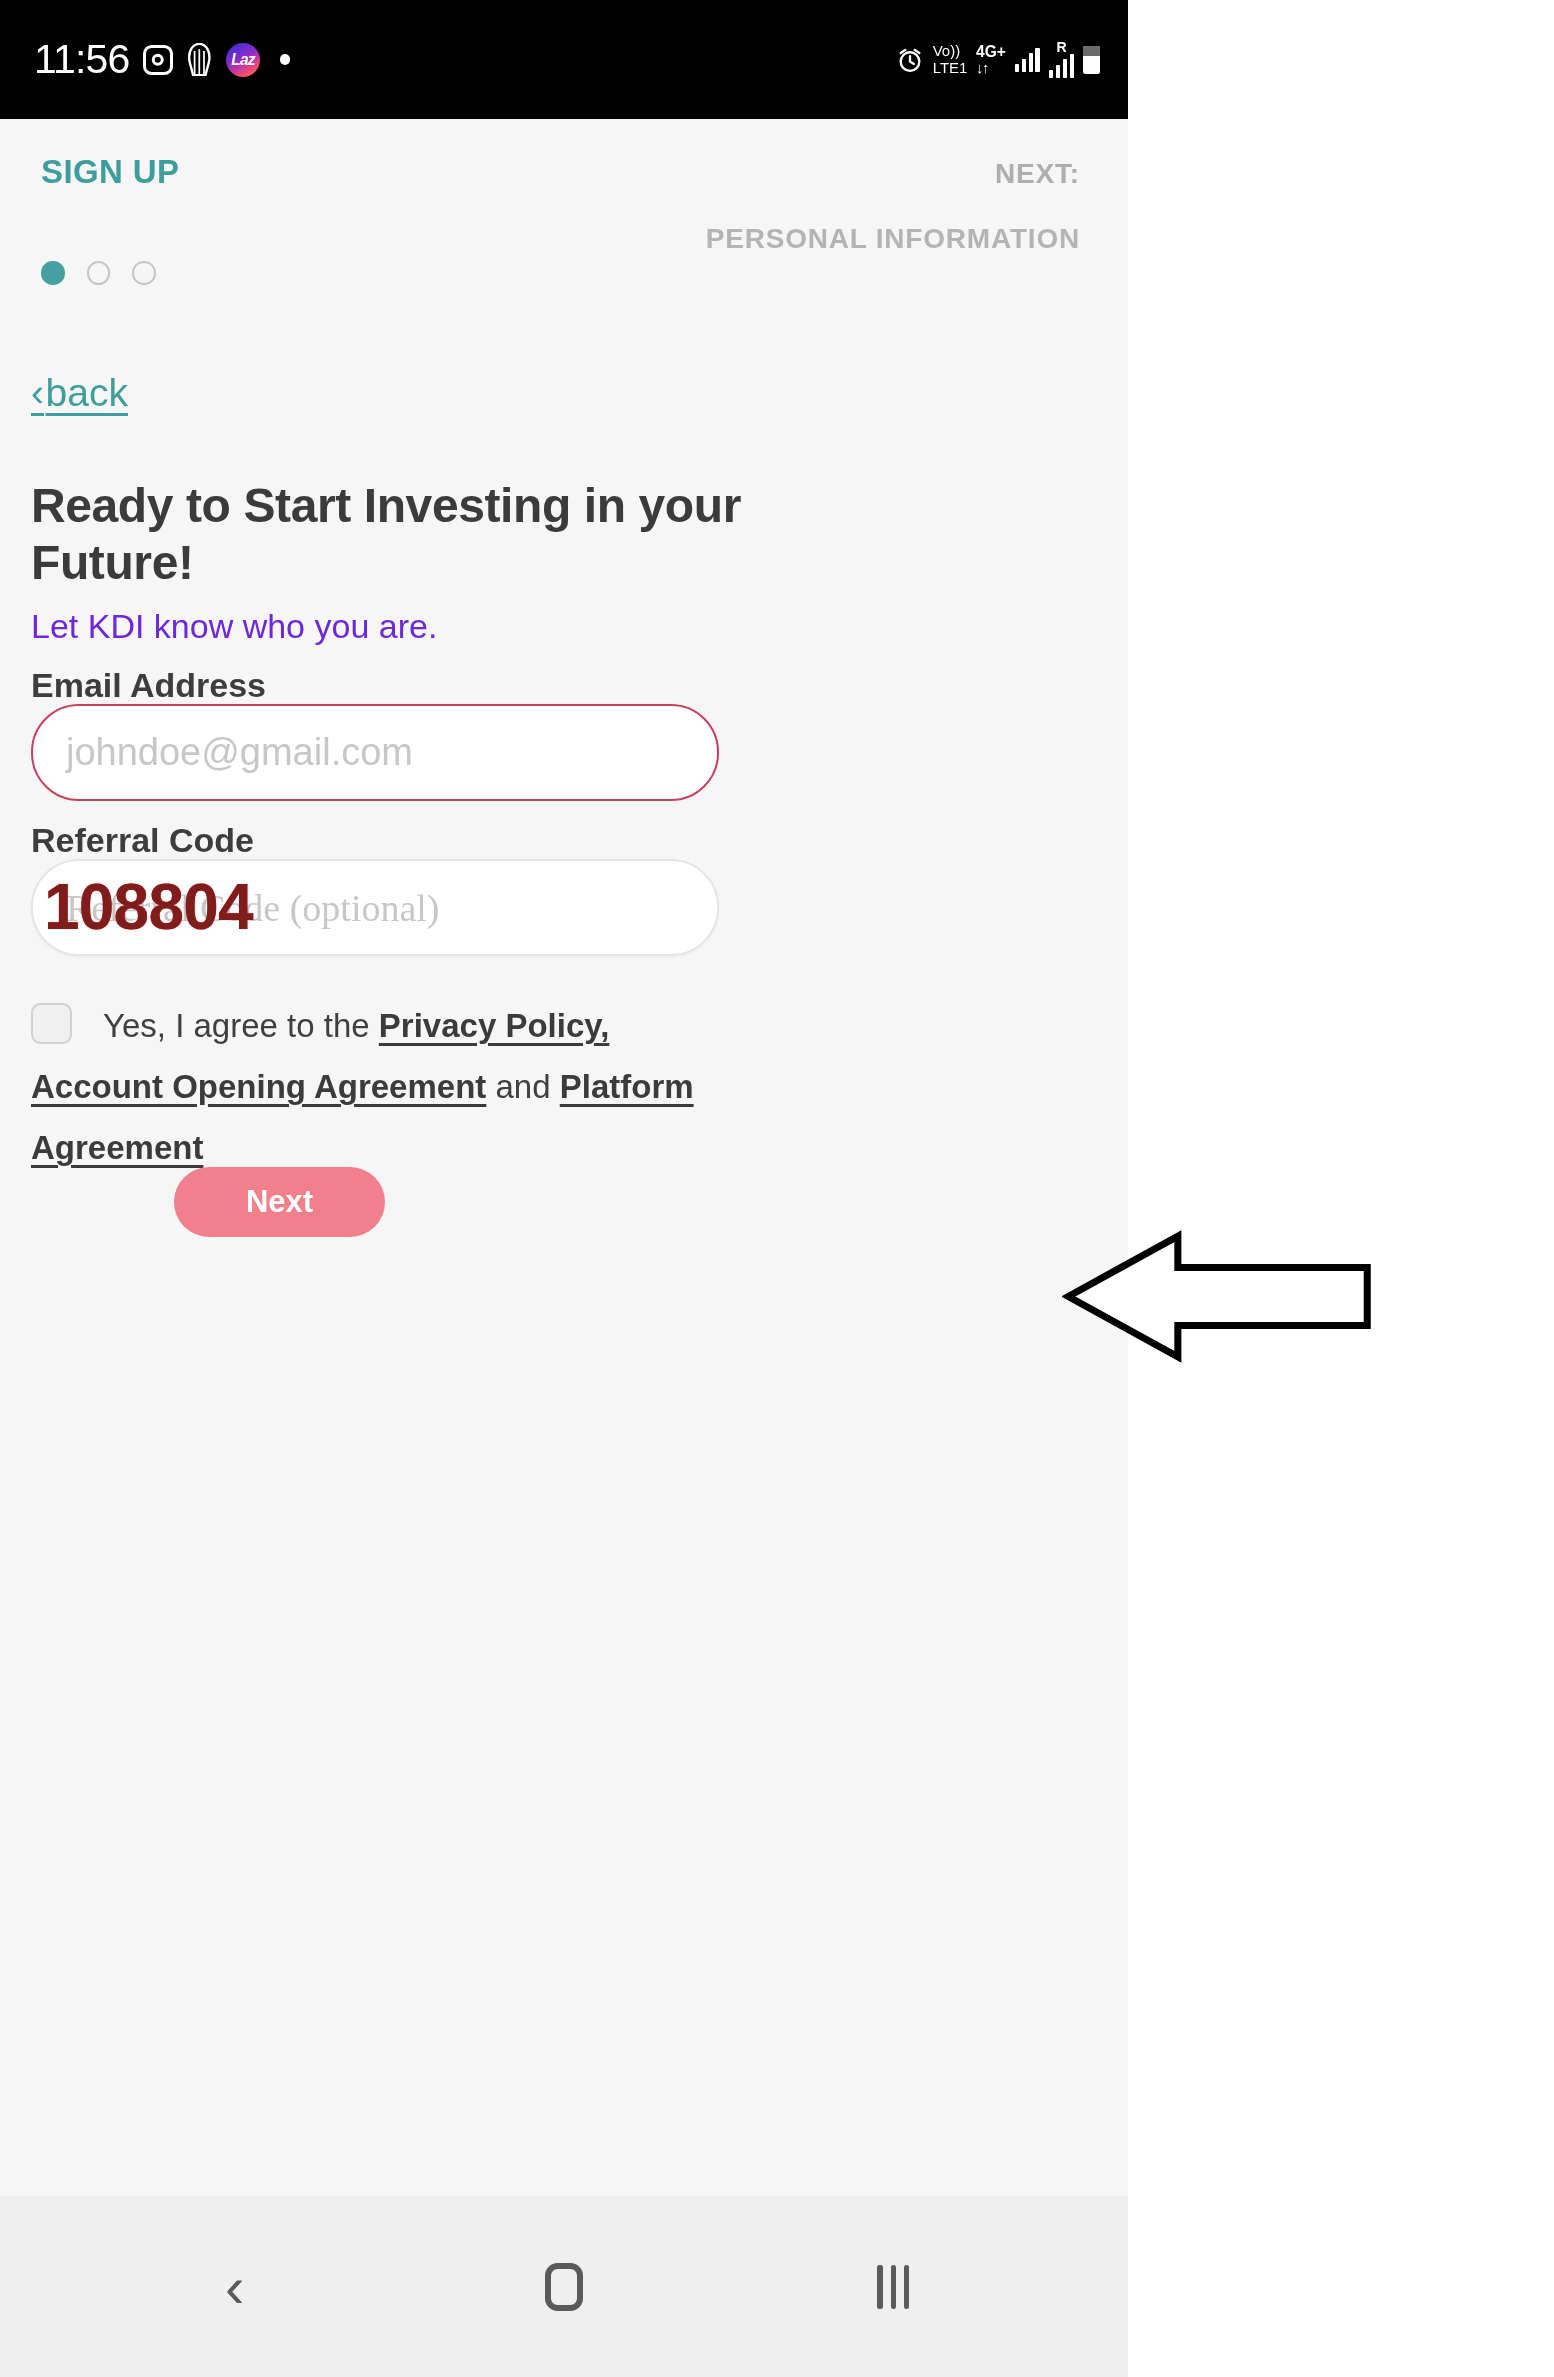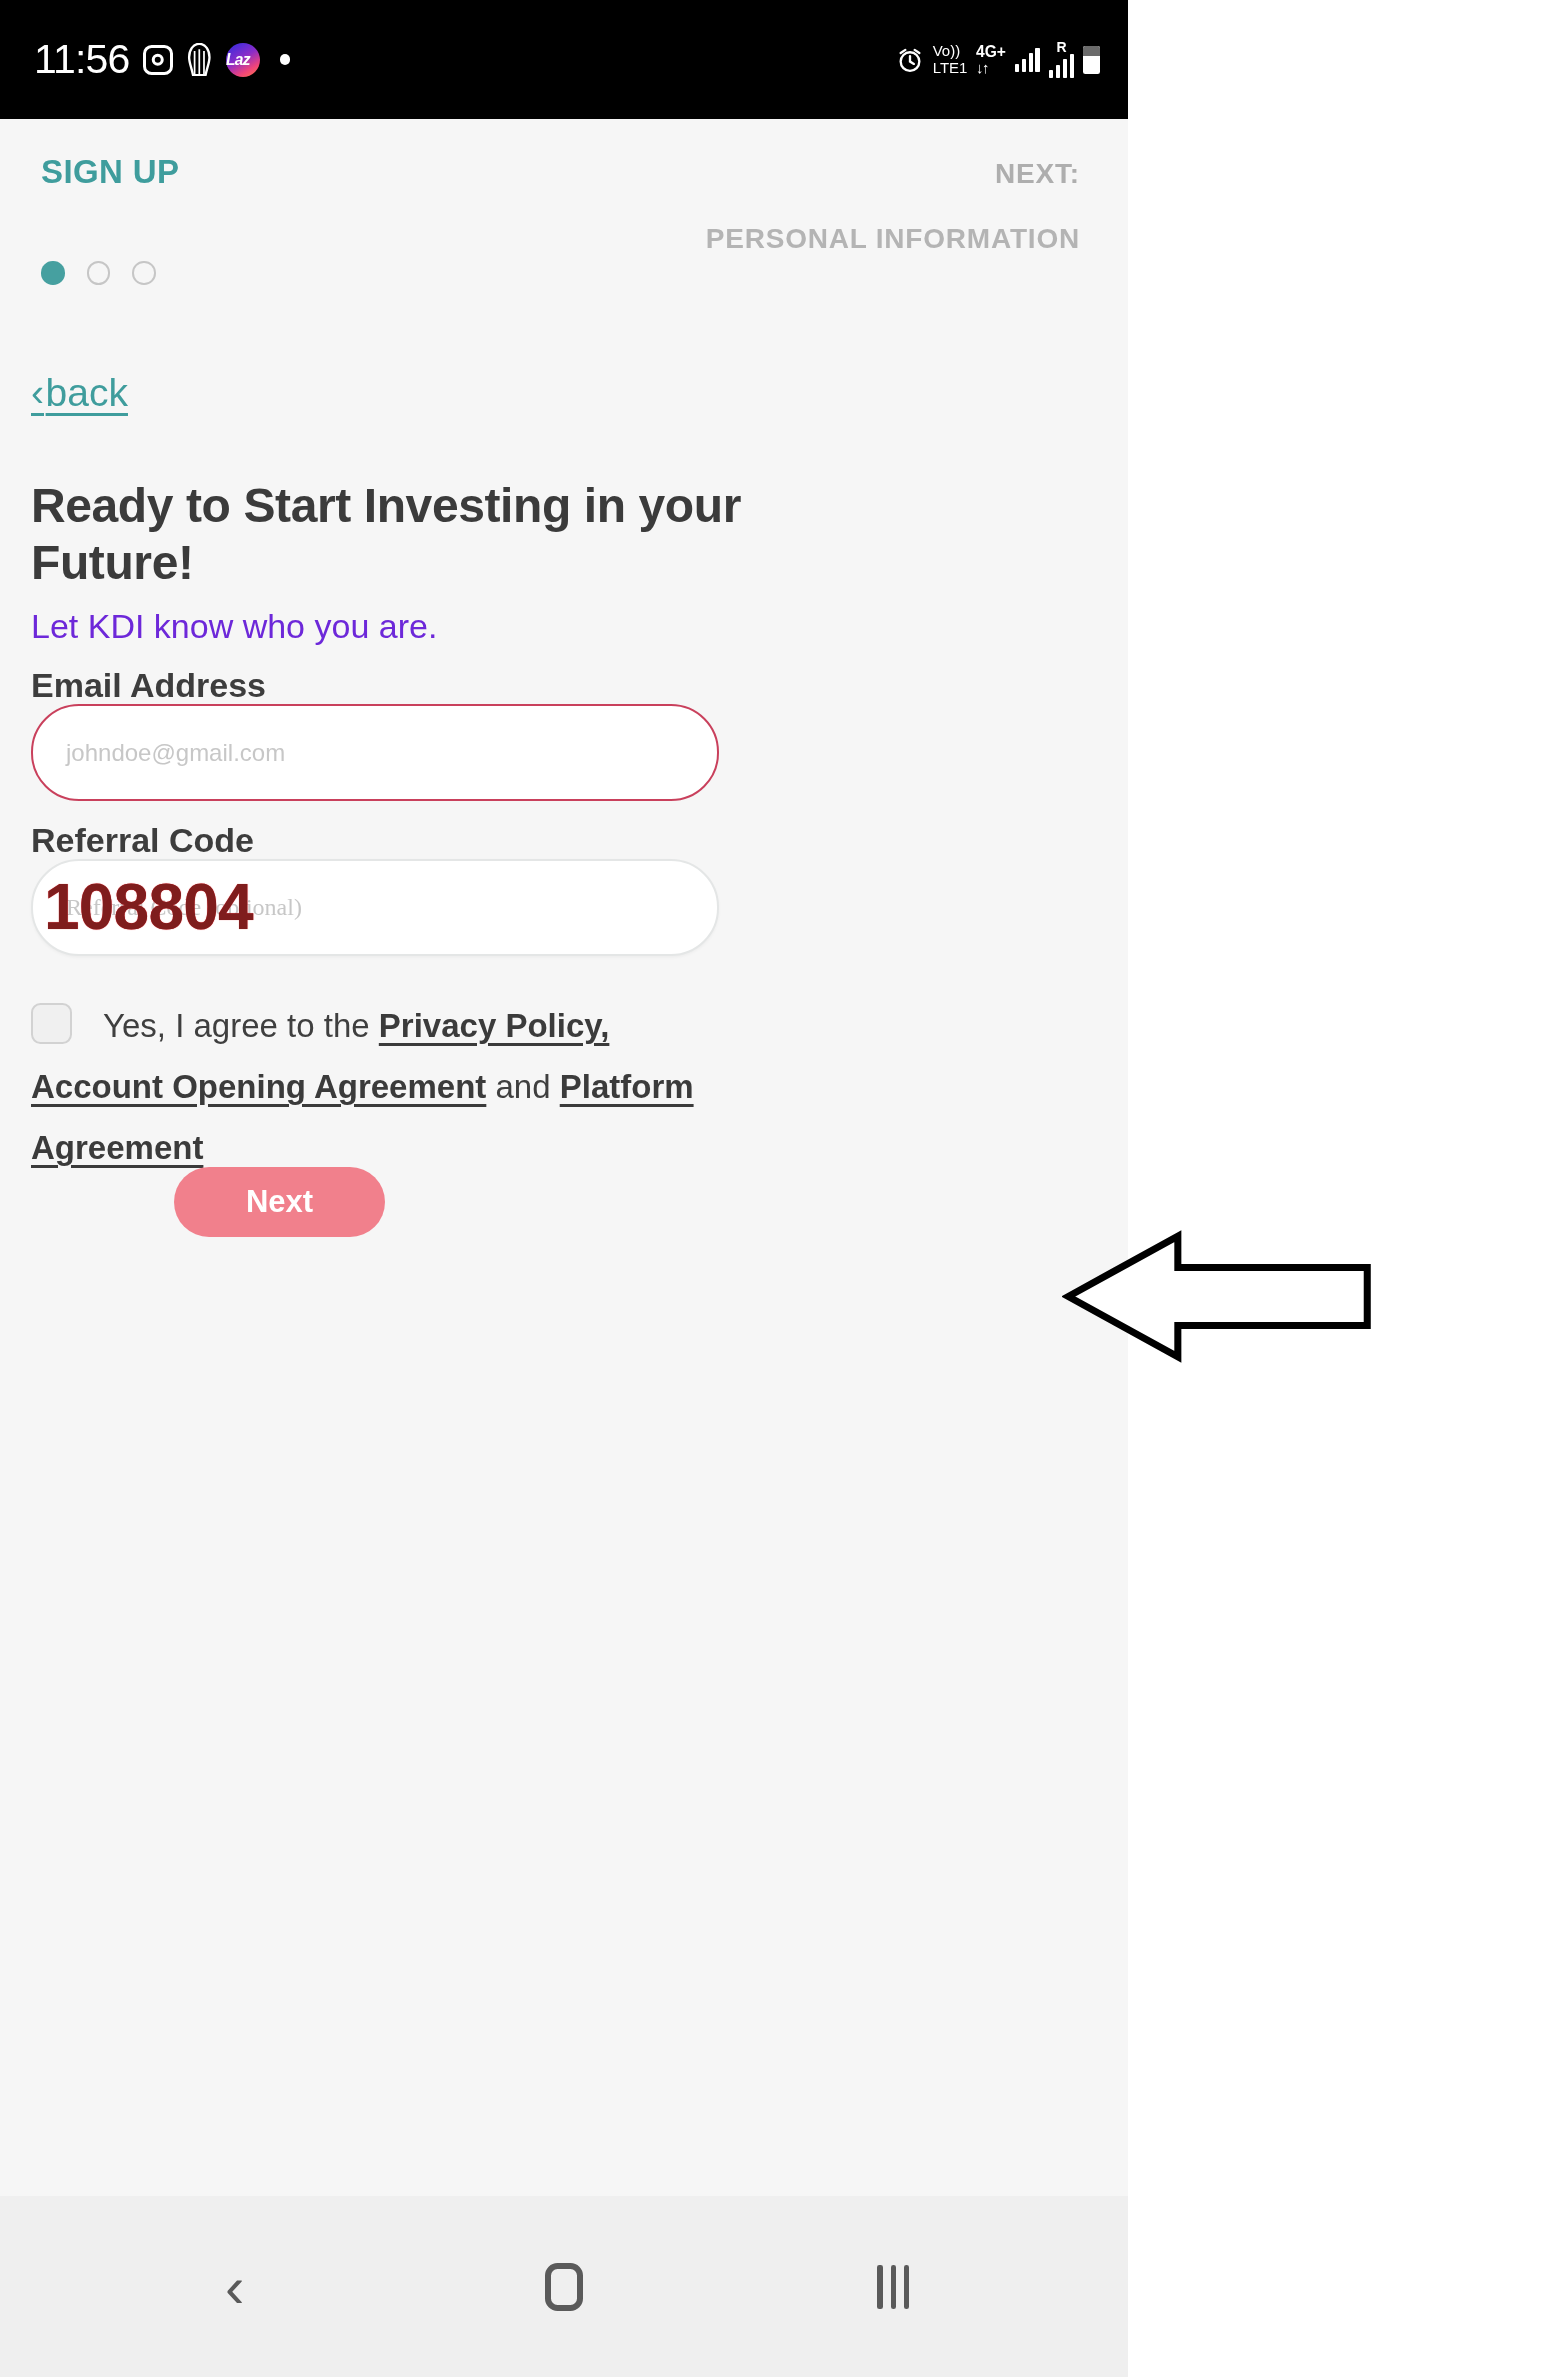--- a/index.html
+++ b/index.html
@@ -66,21 +66,21 @@
   }
   .sb-shell {
     width: 26.6px; height: 33px;
     position: relative;
   }
   .sb-shell svg { display: block; }
   .sb-laz {
     width: 34px; height: 34px;
     border-radius: 50%;
     background: linear-gradient(150deg, #2c2ce0 0%, #8b2cc8 45%, #f0457a 75%, #ff7a45 100%);
-    display: flex; align-items: center; justify-content: flex-start;
+    display: flex; align-items: center; justify-content: center;
     position: relative;
   }
   .sb-laz-glyph {
     color: #fff;
     font-size: 15.6px;
     font-weight: 700;
     font-style: italic;
     line-height: 1;
     letter-spacing: -0.8px;
   }
@@ -241,21 +241,21 @@
     position: absolute;
     left: 31px;
     width: 688px;
     height: 97px;
     border-radius: 48px;
     background: #ffffff;
     box-sizing: border-box;
     display: flex;
     align-items: center;
     padding-left: 33px;
-    font-size: 24px;
+    font-size: 38px;
   }
   .input-email {
     top: 585px;
     border: 2.3px solid #c9405c;
   }
   .input-referral {
     top: 740px;
     border: 2.3px solid #e4e6e6;
     box-shadow: 0 1.6px 3.1px rgba(0,0,0,0.04);
     font-family: Liberation Serif, serif;

